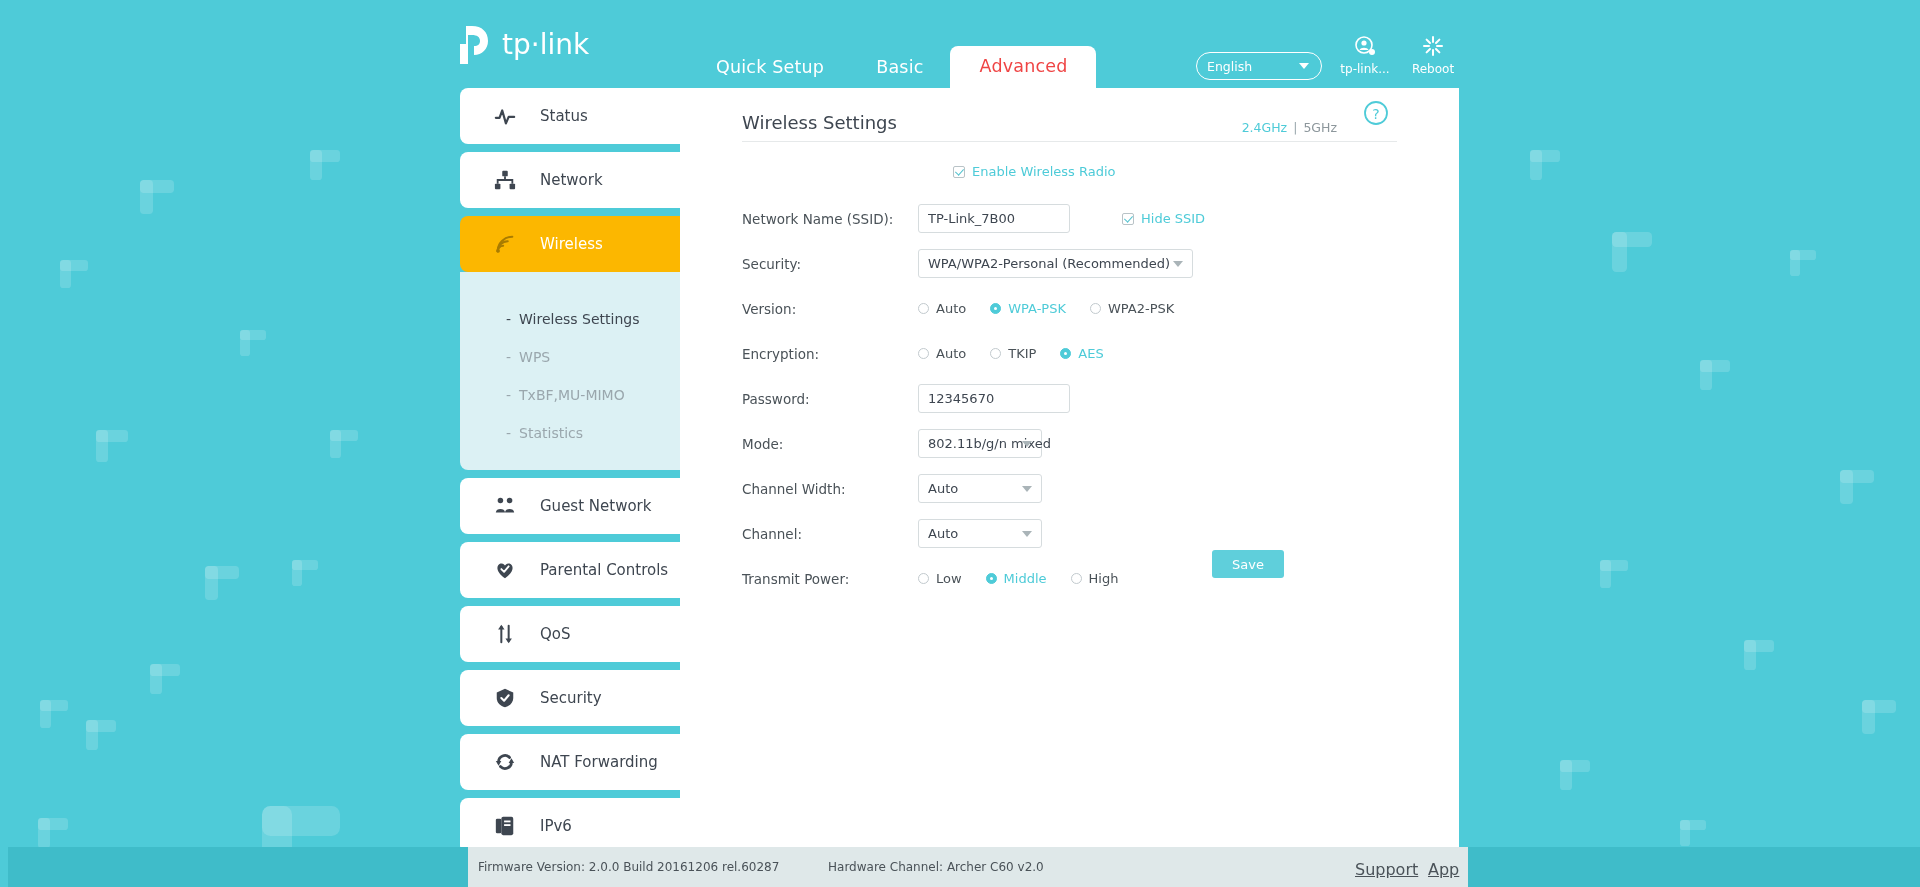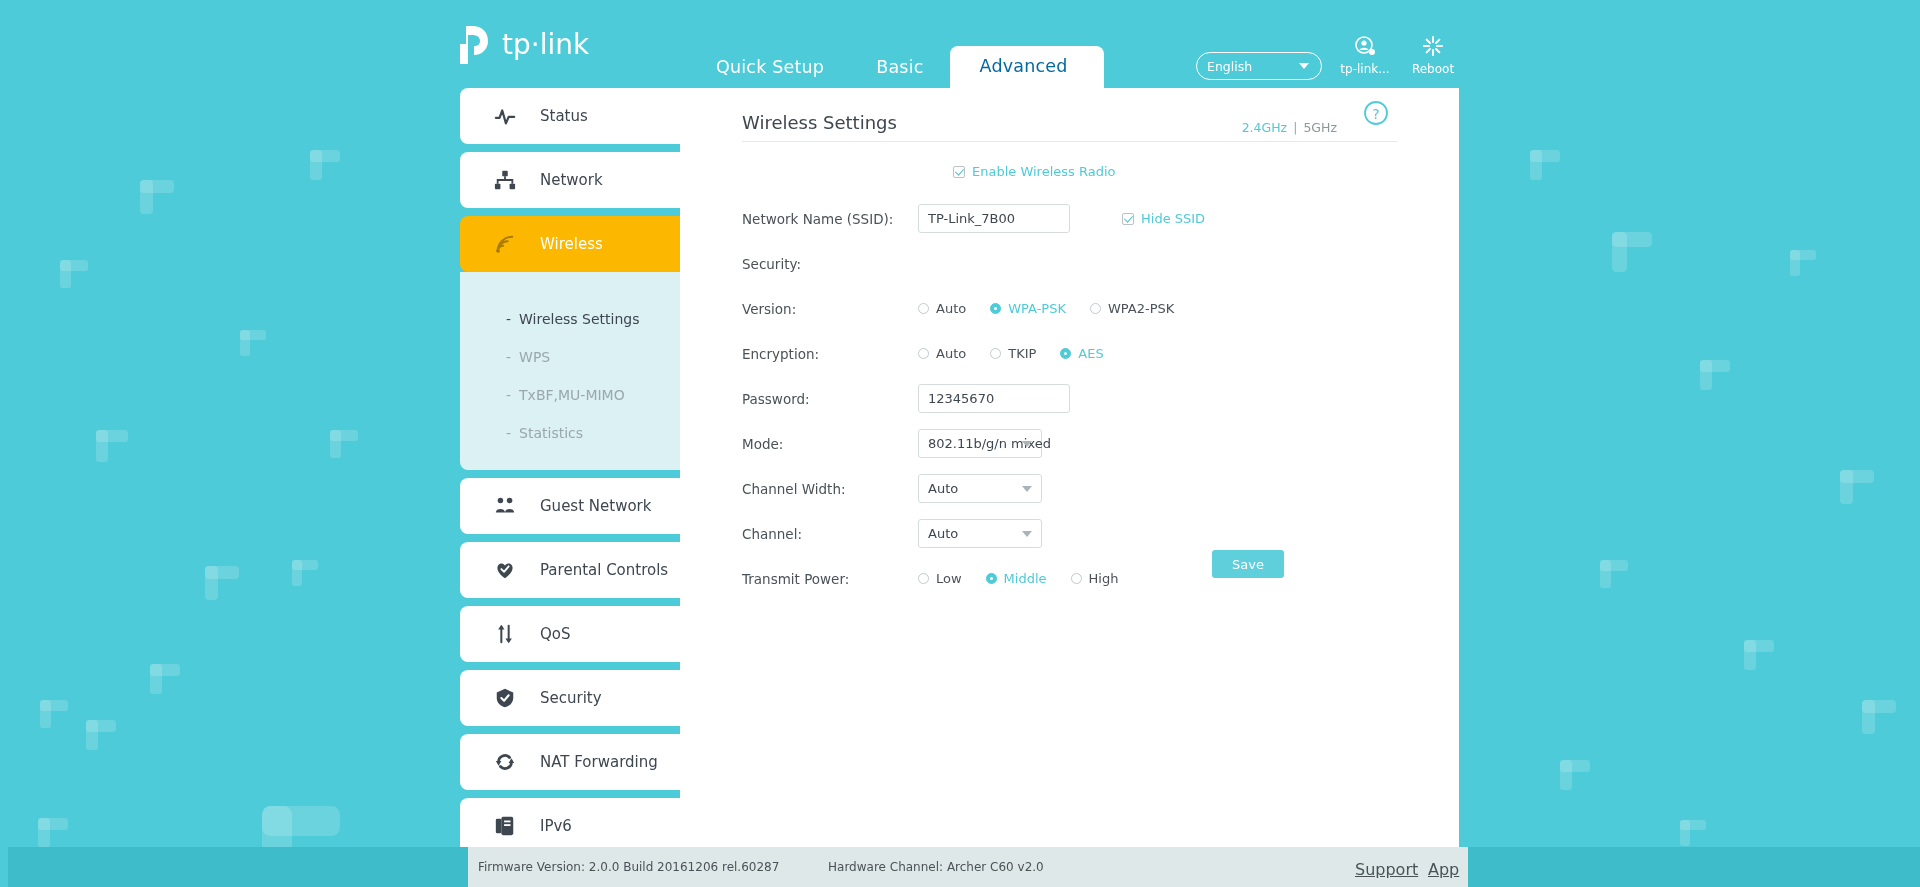--- a/index.html
+++ b/index.html
@@ -57,23 +57,23 @@
     font-size: 17.5px;
     color: #ffffff;
     padding: 10px 26px 12px 26px;
     cursor: pointer;
     letter-spacing: .2px;
     line-height: 1;
     white-space: nowrap;
   }
   .nav-tab.active {
     background: #ffffff;
-    color: #0369a1;
+    color: #ef4444;
     border-radius: 8px 8px 0 0;
-    padding: 12px 36px 13px 30px;
+    padding: 12px 28px 13px 30px;
   }
 
   #lang-select {
     position: absolute;
     left: 1196px;
     top: 52px;
     width: 126px;
     height: 28px;
     background: #4ecbd8;
     border: 1.5px solid #ffffff;
@@ -666,20 +666,24 @@
       <span class="row-label">Network Name (SSID):</span>
       <input class="txt-input" value="TP-Link_7B00" style="">
       <span id="hide-ssid" class="cbx-wrap">
         <span class="cbx checked"></span>
         <span class="cbx-label">Hide SSID</span>
       </span>
     </div>
 
     <div class="row">
       <span class="row-label">Security:</span>
+      <div class="sel-box wide">
+        <span>WPA/WPA2-Personal (Recommended)</span>
+        <span class="sel-caret"></span>
+      </div>
     </div>
 
     <div class="row">
       <span class="row-label">Version:</span>
       <div class="radio-group">
         <span class="radio-opt">
           <span class="rdo"></span>
           <span class="rdo-label">Auto</span>
         </span>
         <span class="radio-opt selected">

